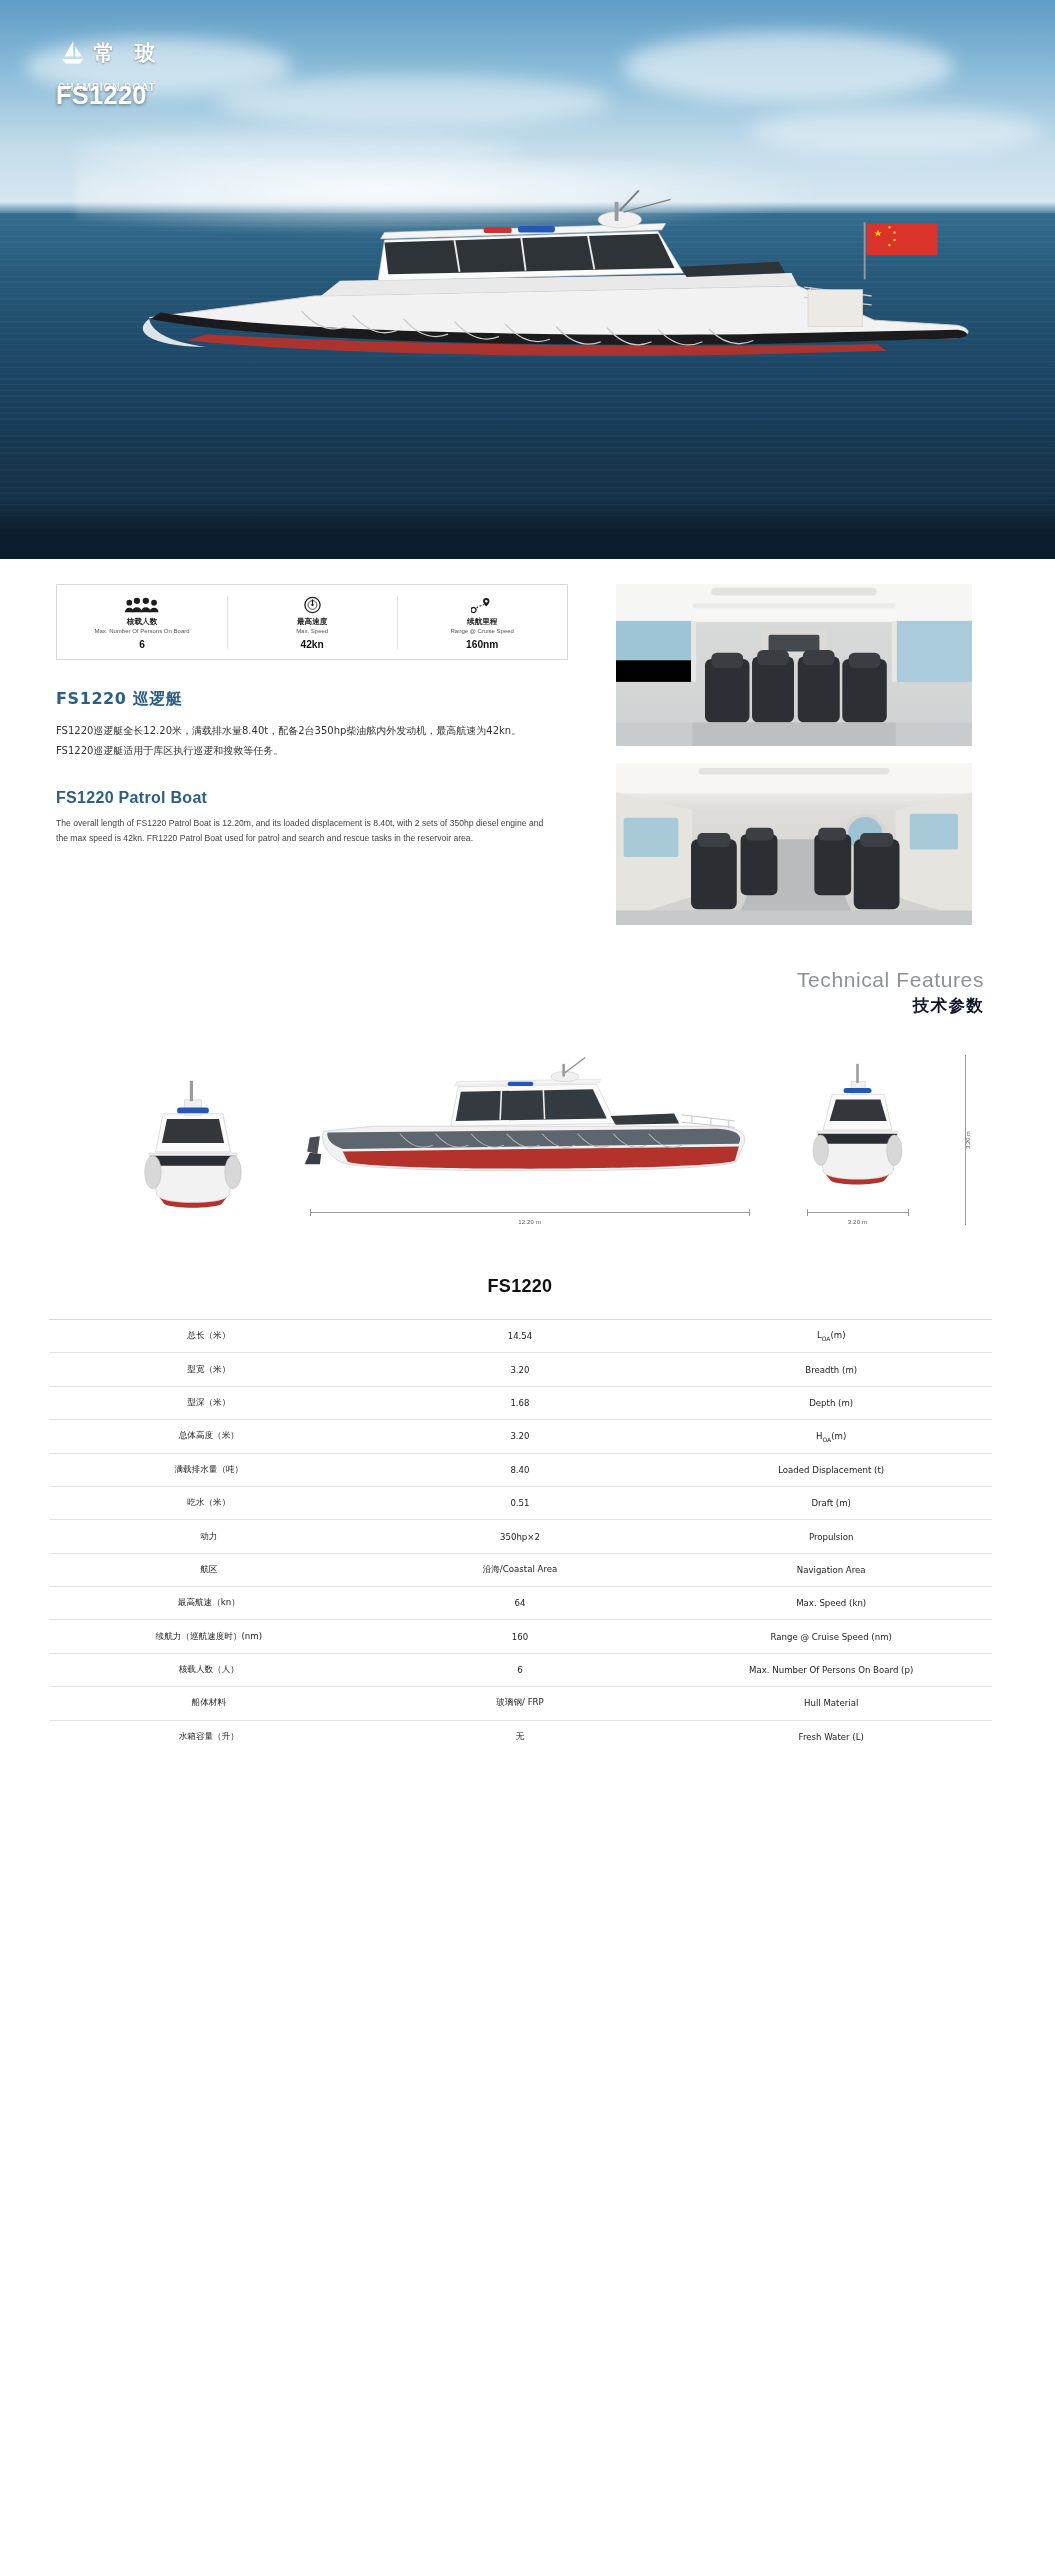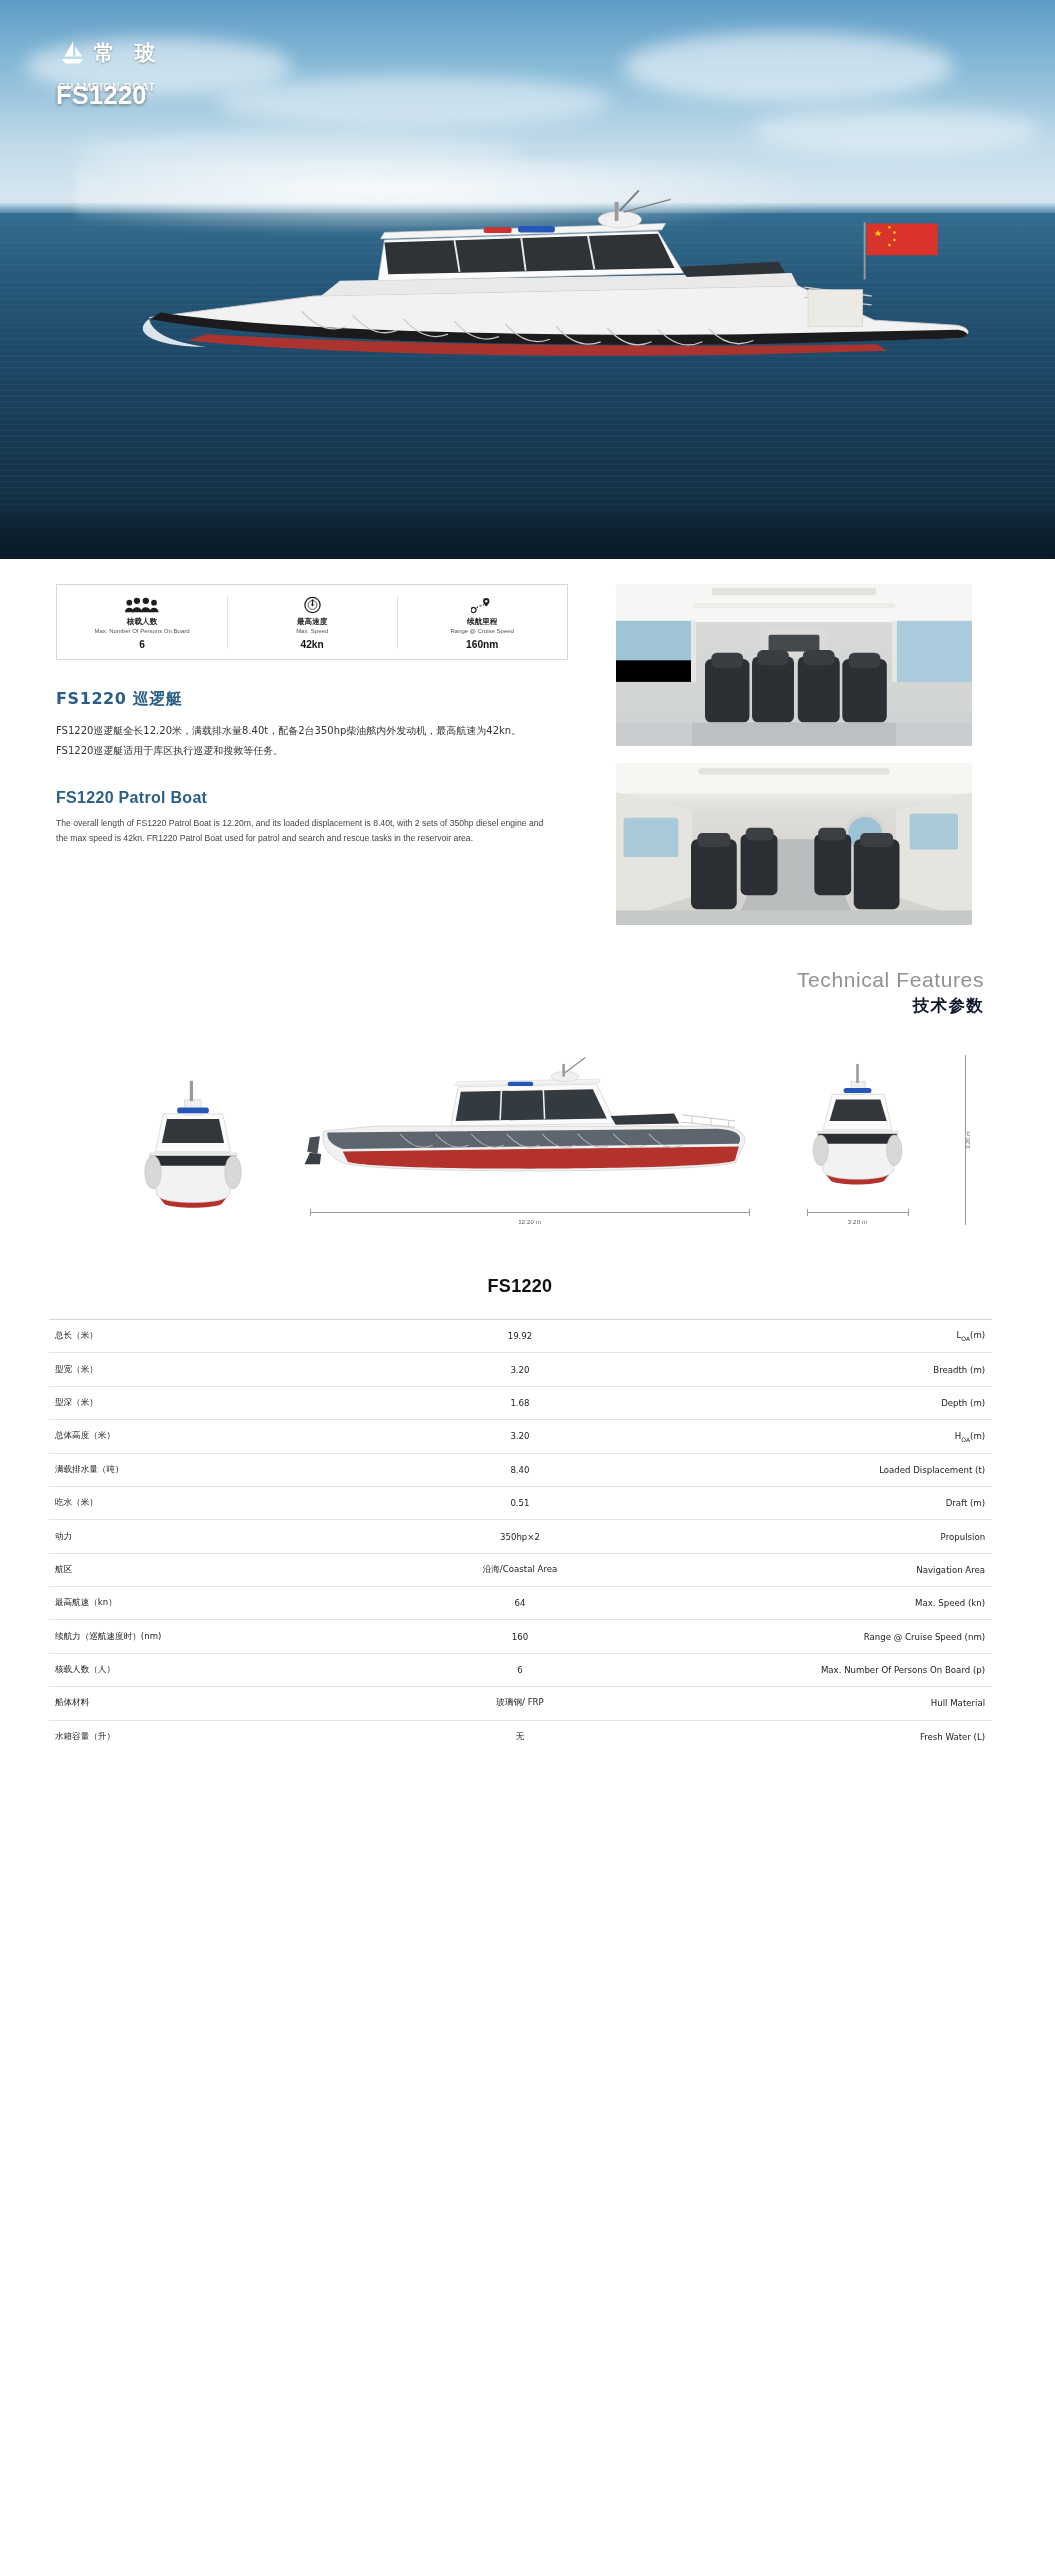--- a/index.html
+++ b/index.html
@@ -191,20 +191,21 @@
   }
   table.spec-table {
     width:943px; margin:0 auto; border-collapse:collapse;
     table-layout:fixed;
   }
   table.spec-table td {
     border-top:0.6px solid #e3e3e3;
     padding:10.2px 6.4px;
     font-size:8.6px; color:#222;
     font-family:"DejaVu Sans", sans-serif;
+    text-align:center;
   }
   table.spec-table tr:first-child td { border-top:0.6px solid #d7d7d7; }
   td.c-cn { width:34%; padding-left:46px; }
   td.c-val { width:32%; text-align:center; font-family:"Liberation Sans", sans-serif; }
   td.c-en { width:34%; text-align:right; padding-right:46px; font-family:"Liberation Sans", sans-serif; font-size:8.3px;}
   .sub { font-size:6px; vertical-align:sub; }
 </style>
 </head>
 <body>
 
@@ -525,21 +526,21 @@
         </div>
       </div>
     </div>
 
     <div class="model-title">FS1220</div>
 
     <table class="spec-table">
       <tbody>
         <tr>
           <td class="c-cn">总长（米）</td>
-          <td class="c-val">19.92</td>
+          <td class="c-val">14.54</td>
           <td class="c-en">L<span class="sub">OA</span>(m)</td>
         </tr>
         <tr>
           <td class="c-cn">型宽（米）</td>
           <td class="c-val">3.20</td>
           <td class="c-en">Breadth (m)</td>
         </tr>
         <tr>
           <td class="c-cn">型深（米）</td>
           <td class="c-val">1.68</td>

